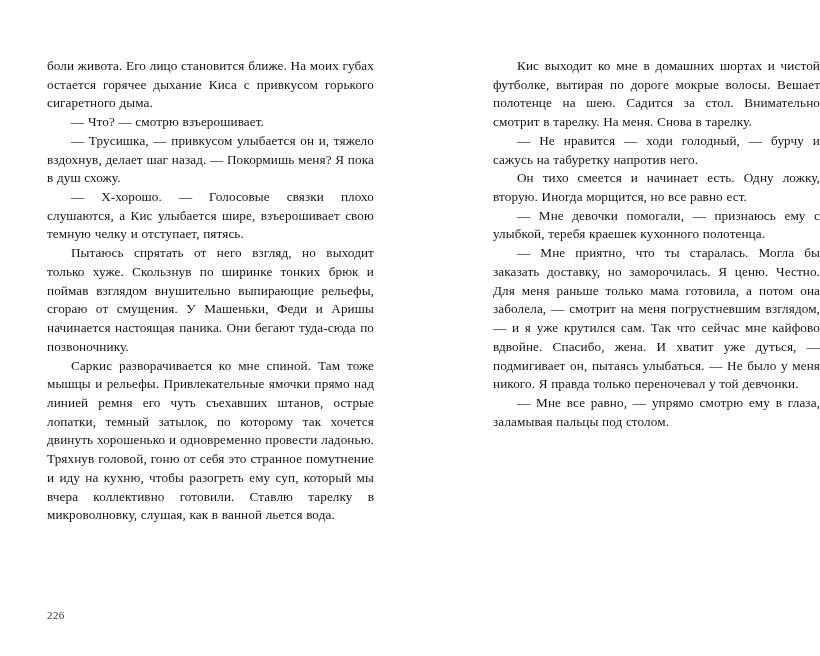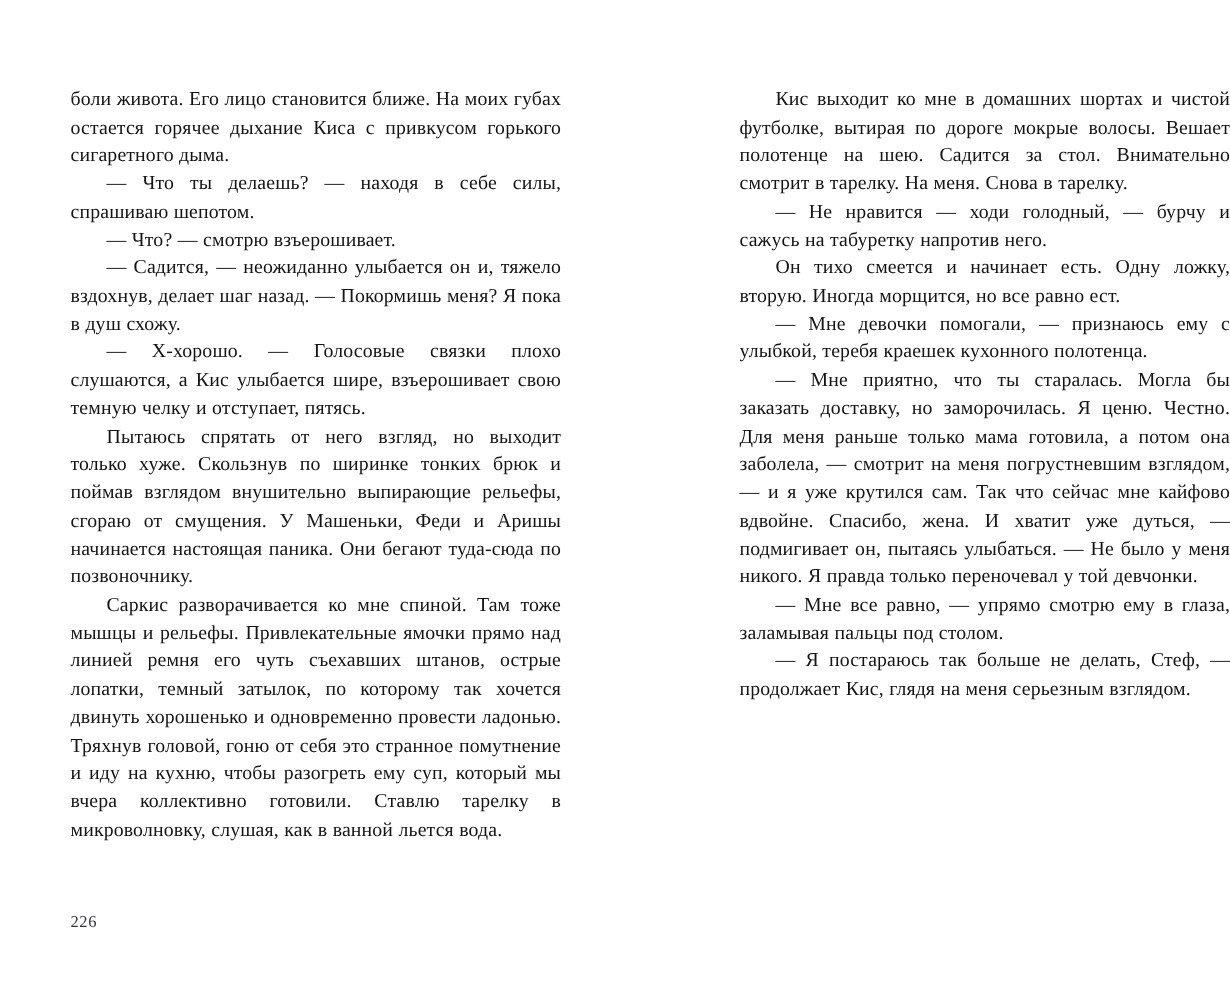--- a/index.html
+++ b/index.html
@@ -77,35 +77,33 @@
 </style>
 </head>
 <body>
 
 <div class="page">
 
   <div class="spread">
 
     <div class="column column-left">
       <p class="para no-indent">боли живота. Его лицо становится ближе. На моих губах остается горячее дыхание Киса с привкусом горького сигаретного дыма.</p>
-      <p class="para">— Что ты делаешь? — находя в себе силы, спрашиваю шепотом.</p>
       <p class="para">— Что? — смотрю взъерошивает.</p>
-      <p class="para">— Садится, — неожиданно улыбается он и, тяжело вздохнув, делает шаг назад. — Покормишь меня? Я пока в душ схожу.</p>
+      <p class="para">— Трусишка, — привкусом улыбается он и, тяжело вздохнув, делает шаг назад. — Покормишь меня? Я пока в душ схожу.</p>
       <p class="para">— Х-хорошо. — Голосовые связки плохо слушаются, а Кис улыбается шире, взъерошивает свою темную челку и отступает, пятясь.</p>
       <p class="para">Пытаюсь спрятать от него взгляд, но выходит только хуже. Скользнув по ширинке тонких брюк и поймав взглядом внушительно выпирающие рельефы, сгораю от смущения. У Машеньки, Феди и Аришы начинается настоящая паника. Они бегают туда-сюда по позвоночнику.</p>
       <p class="para">Саркис разворачивается ко мне спиной. Там тоже мышцы и рельефы. Привлекательные ямочки прямо над линией ремня его чуть съехавших штанов, острые лопатки, темный затылок, по которому так хочется двинуть хорошенько и одновременно провести ладонью. Тряхнув головой, гоню от себя это странное помутнение и иду на кухню, чтобы разогреть ему суп, который мы вчера коллективно готовили. Ставлю тарелку в микроволновку, слушая, как в ванной льется вода.</p>
     </div>
 
     <div class="column column-right">
       <p class="para">Кис выходит ко мне в домашних шортах и чистой футболке, вытирая по дороге мокрые волосы. Вешает полотенце на шею. Садится за стол. Внимательно смотрит в тарелку. На меня. Снова в тарелку.</p>
       <p class="para">— Не нравится — ходи голодный, — бурчу и сажусь на табуретку напротив него.</p>
       <p class="para">Он тихо смеется и начинает есть. Одну ложку, вторую. Иногда морщится, но все равно ест.</p>
       <p class="para">— Мне девочки помогали, — признаюсь ему с улыбкой, теребя краешек кухонного полотенца.</p>
       <p class="para">— Мне приятно, что ты старалась. Могла бы заказать доставку, но заморочилась. Я ценю. Честно. Для меня раньше только мама готовила, а потом она заболела, — смотрит на меня погрустневшим взглядом, — и я уже крутился сам. Так что сейчас мне кайфово вдвойне. Спасибо, жена. И хватит уже дуться, — подмигивает он, пытаясь улыбаться. — Не было у меня никого. Я правда только переночевал у той девчонки.</p>
       <p class="para">— Мне все равно, — упрямо смотрю ему в глаза, заламывая пальцы под столом.</p>
-      <p class="para">— Я постараюсь так больше не делать, Стеф, — продолжает Кис, глядя на меня серьезным взглядом.</p>
     </div>
 
   </div>
 
   <div class="folio">226</div>
 
 </div>
 
 </body></html>

